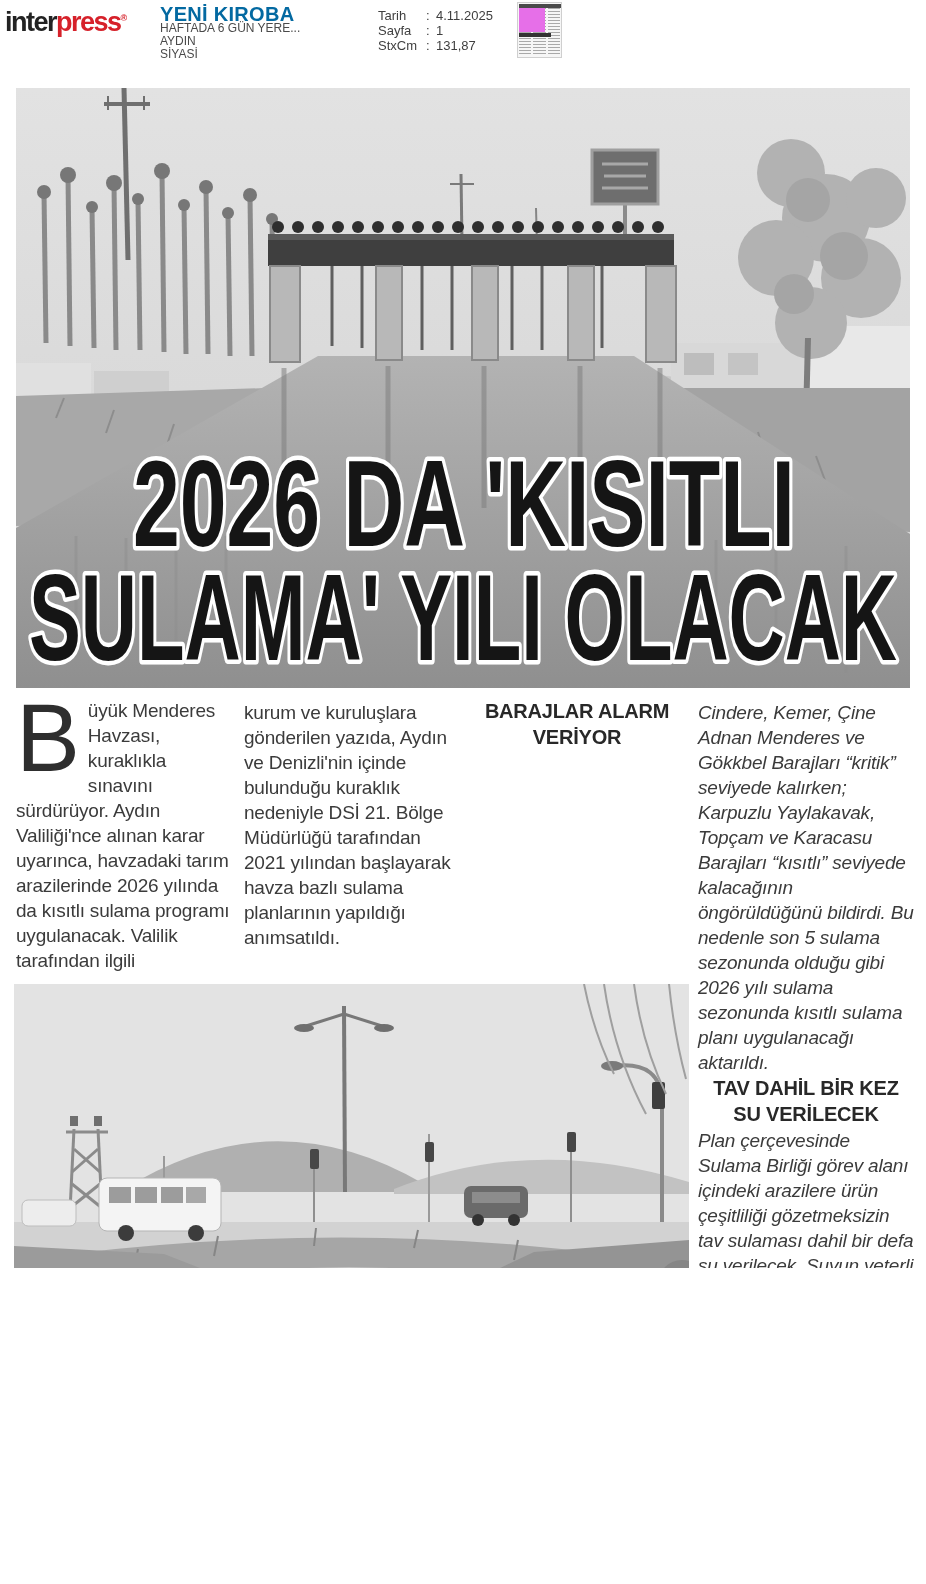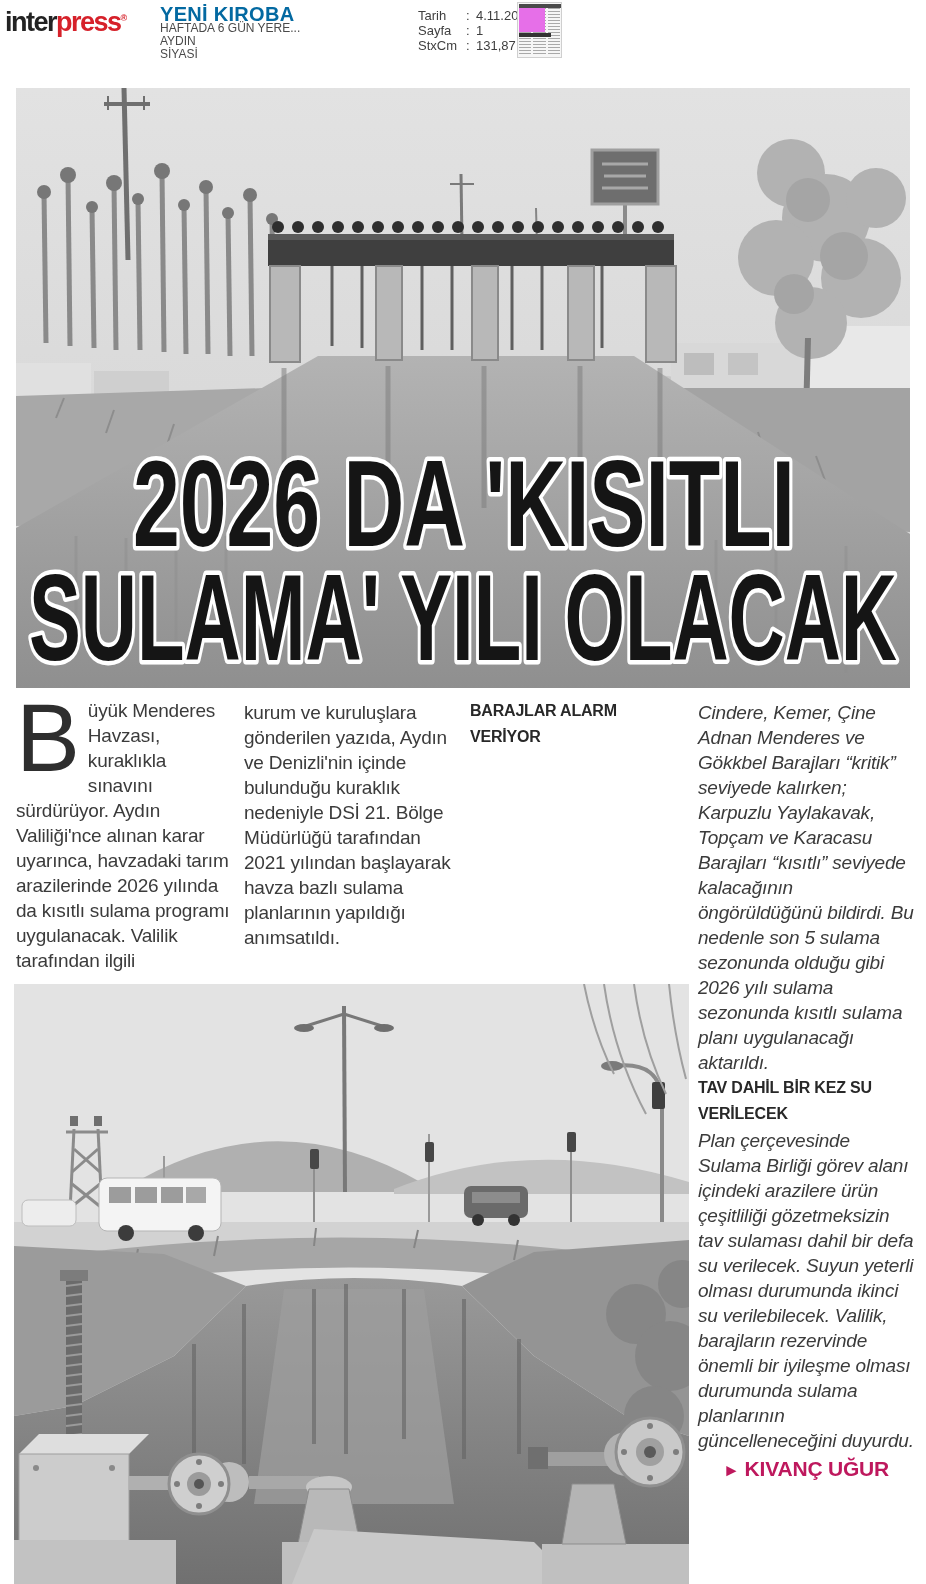--- a/index.html
+++ b/index.html
@@ -1,29 +1,29 @@
 <!DOCTYPE html>
 <html style="--logo-black: #232323; --logo-red: #d6212a; --highlight-green: #55e455; --thumb-magenta: #e66fe8;"><head>
 <meta charset="utf-8">
 <style>
   html,body{margin:0;padding:0;background:#ffffff;}
-  .page{position:relative;width:926px;height:1584px;background:#fff;overflow:hidden;
+  .page{position:relative;width:926px;height:1268px;background:#fff;overflow:hidden;
         font-family:"Liberation Sans",sans-serif;color:#3b3b3b;}
 
   
   .clip-header{position:absolute;left:0;top:0;width:926px;height:82px;}
   .logo{position:absolute;left:5px;top:7px;font-size:27px;font-weight:700;letter-spacing:-1.5px;}
   .logo-black{color:var(--logo-black,#232323);}
   .logo-red{color:var(--logo-red,#d6212a);}
   .logo-reg{color:var(--logo-red,#d6212a);font-size:9px;vertical-align:super;letter-spacing:0;}
   .pub-block{position:absolute;left:160px;top:7px;line-height:13px;}
   .pub-name{font-size:20px;font-weight:700;color:#0369a1;letter-spacing:.3px;line-height:15px;}
   .pub-line{font-size:12px;color:#4a4a4a;}
   .meta-block{position:absolute;left:378px;top:8px;font-size:13px;color:#3f3f3f;line-height:15px;}
-  .meta-row{display:flex;margin-left:40px;}
+  .meta-row{display:flex;}
   .meta-label{width:48px;}
   .meta-colon{width:10px;}
   .meta-value{}
   .thumb{position:absolute;left:517px;top:2px;width:45px;height:56px;background:#f6f6f6;
          border:1px solid #cfcfcf;box-sizing:border-box;overflow:hidden;}
   .thumb-lines{position:absolute;inset:2px 1px 1px 1px;
          background:repeating-linear-gradient(#a9a9a9 0 1px,transparent 1px 3px);}
   .thumb-gutters{position:absolute;inset:0;
          background:linear-gradient(90deg,transparent 0 13px,#f6f6f6 13px 15px,transparent 15px 28px,#f6f6f6 28px 30px,transparent 30px);}
   .thumb-topbar{position:absolute;left:1px;top:1px;width:42px;height:4px;background:#4a4a4a;}
@@ -40,21 +40,21 @@
   .headline-text{font-family:"Liberation Sans",sans-serif;font-weight:700;fill:#151515;
         stroke:#ffffff;stroke-width:9px;paint-order:stroke;stroke-linejoin:round;font-size:122px;}
 
   
   .col{position:absolute;font-size:19px;line-height:25px;color:#3b3b3b;letter-spacing:-.2px;}
   .col1{left:16px;top:698px;width:214px;}
   .col2{left:244px;top:700px;width:212px;}
   .col3{left:470px;top:698px;width:214px;}
   .col4{left:698px;top:700px;width:216px;}
   .dropcap{float:left;font-size:96px;line-height:72px;padding:4px 8px 0 0;color:#2e2e2e;}
-  .sub-head{font-weight:700;text-align:left;color:#282828;font-size:16px;line-height:26px;margin:0 0 1px 0;}
+  .sub-head{font-weight:700;text-align:center;color:#282828;font-size:20px;line-height:26px;margin:0 0 1px 0;}
   .hl{background:var(--highlight-green,#55e455);padding:0 2px;}
   .byline{font-weight:700;text-align:center;font-size:21px;color:#be185d;margin-top:3px;white-space:nowrap;}
   .byline-arrow{font-size:17px;margin-right:5px;}
   p.body-p{margin:0;font-style:italic;}
 </style>
 </head>
 <body>
 
 <div class="page">
 

